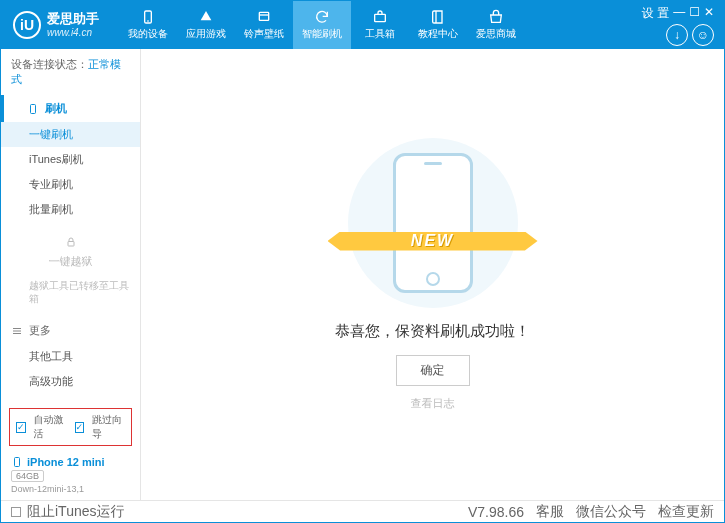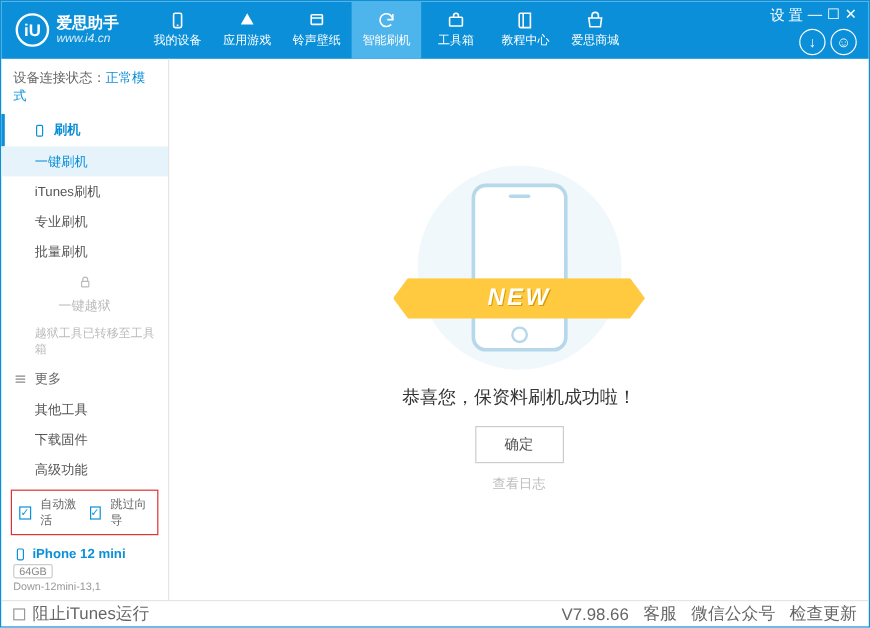--- a/index.html
+++ b/index.html
@@ -31,21 +31,21 @@
 .chk { width: 11px; height: 11px; border: 1px solid #0a8fd8; display: inline-flex; align-items: center; justify-content: center; color: #0a8fd8; font-size: 9px; line-height: 1; }
 .device-block { padding: 6px 10px; }
 .device-name { color: #0a8fd8; font-weight: bold; font-size: 11px; display: flex; align-items: center; gap: 4px; }
 .device-storage { display: inline-block; border: 1px solid #ccc; border-radius: 2px; padding: 0 4px; font-size: 9px; color: #888; margin-top: 2px; }
 .device-meta { font-size: 9px; color: #999; margin-top: 2px; }
 .main { flex: 1; display: flex; flex-direction: column; align-items: center; justify-content: center; position: relative; }
 .illus { width: 170px; height: 170px; border-radius: 50%; background: #f0f8fc; position: relative; display: flex; align-items: center; justify-content: center; margin-bottom: 14px; }
 .phone { width: 80px; height: 140px; background: #fff; border: 3px solid #b5d8ea; border-radius: 12px; position: relative; }
 .phone::before { content: ""; position: absolute; top: 6px; left: 50%; transform: translateX(-50%); width: 18px; height: 3px; background: #b5d8ea; border-radius: 2px; }
 .phone::after { content: ""; position: absolute; bottom: 4px; left: 50%; transform: translateX(-50%); width: 10px; height: 10px; border: 2px solid #b5d8ea; border-radius: 50%; }
-.ribbon { position: absolute; left: -20px; right: -20px; top: 55%; height: 34px; background: #ffc940; display: flex; align-items: center; justify-content: center; font-size: 20px; font-weight: 900; font-style: italic; color: #fff; letter-spacing: 2px; clip-path: polygon(0 50%, 6% 0, 94% 0, 100% 50%, 94% 100%, 6% 100%); text-shadow: 1px 1px 0 #d89b00; }
+.ribbon { position: absolute; left: -20px; right: -20px; top: 55%; height: 19px; background: #ffc940; display: flex; align-items: center; justify-content: center; font-size: 16px; font-weight: 900; font-style: italic; color: #fff; letter-spacing: 2px; clip-path: polygon(0 50%, 6% 0, 94% 0, 100% 50%, 94% 100%, 6% 100%); text-shadow: 1px 1px 0 #d89b00; }
 .success-text { font-size: 15px; color: #333; margin-bottom: 14px; }
 .ok-btn { padding: 6px 24px; border: 1px solid #ccc; background: #fff; font-size: 12px; color: #555; cursor: pointer; margin-bottom: 10px; }
 .log-link { font-size: 11px; color: #bbb; cursor: pointer; }
 .footer { height: 22px; border-top: 1px solid #e5e5e5; display: flex; align-items: center; font-size: 14px; color: #666; padding: 0 10px; justify-content: space-between; }
 .footer-left { display: flex; align-items: center; gap: 6px; }
 .footer-chk { width: 10px; height: 10px; border: 1px solid #999; display: inline-block; }
 .footer-right { display: flex; align-items: center; gap: 12px; }
 .footer-right span { cursor: pointer; }
 .si { width: 12px; height: 12px; display: inline-flex; color: #888; }
 </style>
@@ -176,21 +176,20 @@
       <span class="si">
           <svg viewBox="0 0 24 24" width="12" height="12" fill="none" stroke="#888" stroke-width="2">
             <line x1="4" y1="7" x2="20" y2="7"></line>
             <line x1="4" y1="12" x2="20" y2="12"></line>
             <line x1="4" y1="17" x2="20" y2="17"></line>
           </svg>
         </span>
       <span>更多</span>
     </div>
     <div class="side-item">其他工具</div>
-    <div class="side-item">下载固件</div>
     <div class="side-item">高级功能</div>
 
     <div style="flex:1"></div>
 
     <div class="checkbox-row">
       <span class="chk">✓</span>
       <span>自动激活</span>
       <span class="chk">✓</span>
       <span>跳过向导</span>
     </div>

